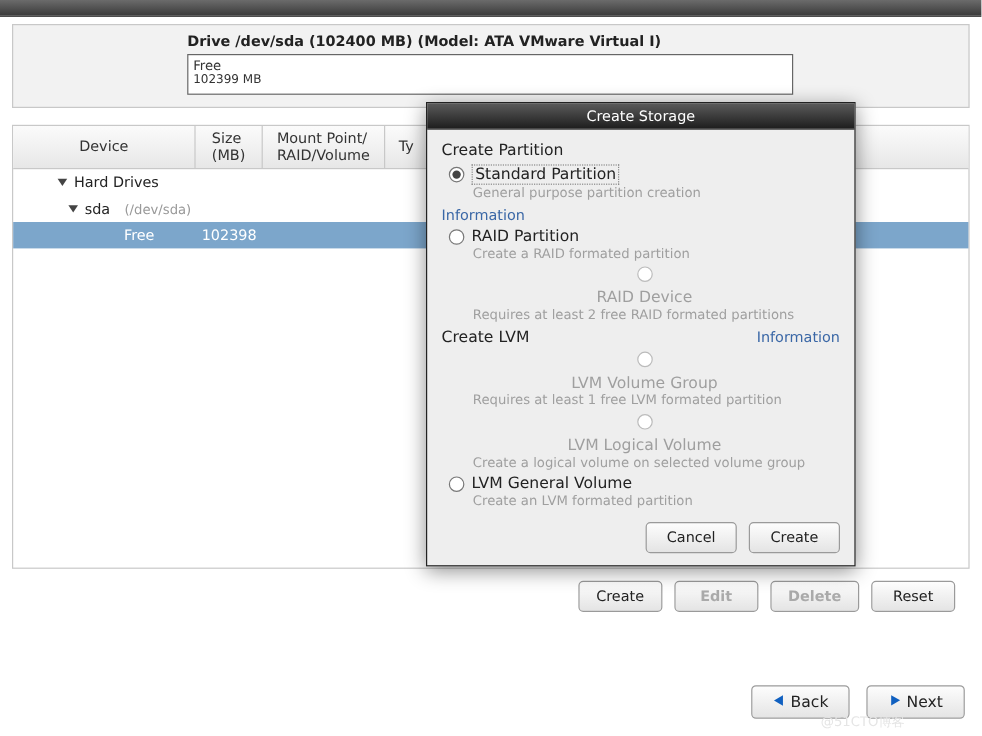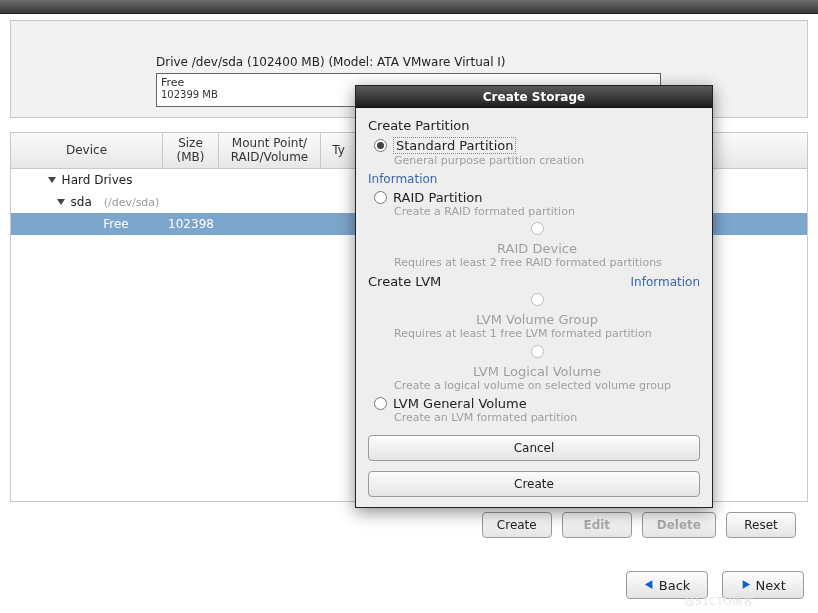--- a/index.html
+++ b/index.html
@@ -1,26 +1,26 @@
 <!DOCTYPE html>
 <html><head>
 <meta charset="utf-8">
 <style>
   * { box-sizing: border-box; margin: 0; padding: 0; font-family: "DejaVu Sans", "Liberation Sans", sans-serif; }
   body { width: 818px; height: 613px; background: #fff; font-size: 12px; color: #222; position: relative; overflow: hidden; }
   .gradient-bar { height: 14px; background: linear-gradient(#6b6b6b,#3a3a3a); border-bottom:1px solid #222; }
   .content { padding: 6px 10px 0 10px; }
   .panel { border: 1px solid #c8c8c8; background: #f2f2f2; padding: 6px 8px 10px 145px; position: relative; }
-  .drive-title { font-weight: normal; font-size: 12px; margin-bottom: 4px; margin-top: 28px; }
+  .drive-title { font-weight: bold; font-size: 12px; margin-bottom: 4px; }
   .drive-bar { border: 1px solid #666; background: #fff; height: 34px; width: 505px; padding: 2px 4px; font-size: 11px; line-height: 1.2; }
   .drive-bar .fl { color:#333; }
   .drive-bar .sz { font-size: 10px; color:#333; }
   .table-wrap { border:1px solid #c8c8c8; margin-top:14px; background:#fff; height:370px; position:relative; }
   .thead { display:flex; align-items:stretch; background:linear-gradient(#fbfbfb,#e7e7e7); border-bottom:1px solid #c8c8c8; height:36px; }
-  .th { border-right:1px solid #c8c8c8; padding:4px 6px; font-size:12px; color:#333; display:flex; align-items:center; justify-content:center; text-align:center; line-height:1.15; }
+  .th { border-right:1px solid #c8c8c8; padding:4px 6px; font-size:12px; color:#333; display:flex; align-items:center; justify-content:center; line-height:1.15; }
   .th.dev { width:152px; }
   .th.size { width:56px; }
   .th.mp { width:102px; }
   .th.ty { width:36px; }
   .th.rest { flex:1; border-right:none; }
   .tbody { font-size:12px; }
   .row { display:flex; align-items:center; height:22px; padding-left:6px; }
   .row .c-dev { width:146px; display:flex; align-items:center; gap:4px;justify-content:center; }
   .row .c-size { width:56px; text-align:center; }
   .tri { display:inline-block; width:0;height:0;border-left:4px solid transparent;border-right:4px solid transparent;border-top:6px solid #444; margin-right:2px;}
@@ -31,32 +31,32 @@
   .btn.dis { color:#aaa; cursor:default;font-weight:bold; }
   .footer { position:absolute; right:14px; bottom:14px; display:flex; gap:14px; }
   .footer .btn { min-width:82px; height:28px; font-size:13px; }
   .arrow { font-size:14px; font-weight:bold; }
   .arrow.left { color:#1060c0;}
   .arrow.right { color:#1060c0;}
   .watermark { position:absolute; right:64px; bottom:4px; color:#e5e5e5; font-size:11px;}
 
   
   .dialog { position:absolute; left:355px; top:85px; width:358px; background:#eeeeee; border:1px solid #222; box-shadow:0 4px 16px rgba(0,0,0,.45); }
-  .dlg-title { height:22px; background:linear-gradient(#5b5b5b,#1e1e1e); color:#fff; font-weight:bold; font-size:12px; display:flex; align-items:center; justify-content:center; border-bottom:1px solid #111;}
+  .dlg-title { height:22px; background:linear-gradient(#5b5b5b,#1e1e1e); color:#fff; font-weight:normal; font-size:12px; display:flex; align-items:center; justify-content:center; border-bottom:1px solid #111;}
   .dlg-body { padding:6px 12px 10px 12px; }
   .sect { font-size:13px; color:#222; margin:4px 0 4px 0; display:flex; justify-content:space-between; align-items:baseline;}
   .info { color:#3a67a6; font-size:12px; }
   .opt { display:flex; align-items:center; gap:6px; margin:3px 0 0 6px; font-size:13px; }
   .opt.disabled { color:#9f9f9f;flex-direction:column; }
   .opt .radio { width:13px; height:13px; border-radius:50%; border:1px solid #777; background:#fff; display:inline-flex; align-items:center; justify-content:center; flex:0 0 auto;}
   .opt .radio.sel::after { content:""; width:7px; height:7px; background:#444; border-radius:50%; }
   .opt.disabled .radio { border-color:#bbb; }
   .opt span.lbl-sel { border:1px dotted #888; padding:0 2px; }
   .hint { font-size:11px; color:#9f9f9f; margin:1px 0 4px 26px; line-height:1.15;}
-  .dlg-btns { display:flex; gap:10px; justify-content:flex-end; margin-top:10px;flex-direction:column; }
+  .dlg-btns { display:flex; gap:10px; justify-content:flex-end; margin-top:10px; }
   .dlg-btns .btn { min-width:76px; }
 </style>
 </head>
 <body>
 
 <div class="gradient-bar"></div>
 
 <div class="content">
   <div class="panel">
     <div class="drive-title">Drive /dev/sda (102400 MB) (Model: ATA VMware Virtual I)</div>

